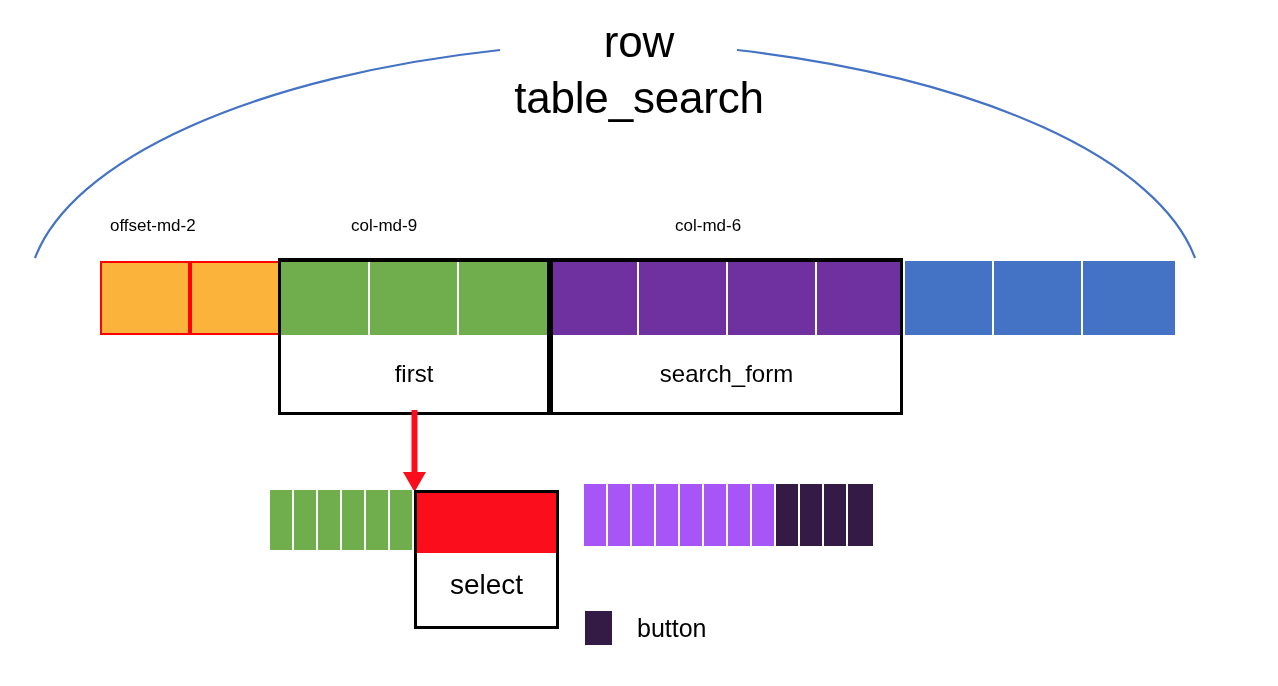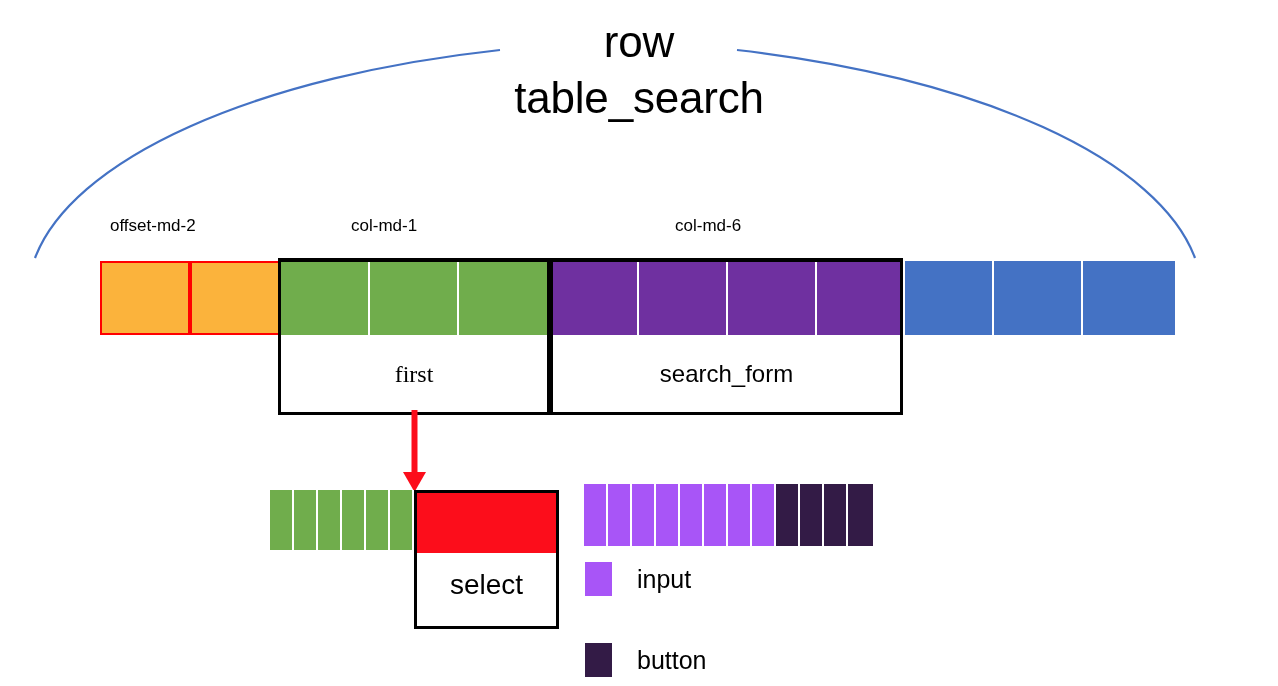--- a/index.html
+++ b/index.html
@@ -173,28 +173,28 @@
       <span class="squiggle">
         
       </span>
     </span>
   </div>
 
   <div class="abs col-label" style="top:213px;left:110px;">
     <span>offset-md-2</span>
   </div>
   <div class="abs col-label" style="top:213px;left:351px;">
-    <span>col-md-1</span>
+    <span>col-md-9</span>
   </div>
   <div class="abs col-label" style="top:213px;left:675px;">
     <span>col-md-6</span>
   </div>
 
   <div class="abs group-box" style="left:278px;top:261px;width:272px;height:154px;">
-    <div class="group-label" style="top:95px;font-family:Liberation Serif, serif;">first</div>
+    <div class="group-label" style="top:95px;">first</div>
   </div>
 
   <div class="abs group-box" style="left:550px;top:261px;width:353px;height:154px;">
     <div class="group-label" style="top:95px;">
       <span class="squiggle-wrap">
         <span>search_form</span>
         <span class="squiggle">
           
         </span>
       </span>
@@ -250,23 +250,19 @@
     <div class="leg-cell input" style="left:96px;width:24px;"></div>
     <div class="leg-cell input" style="left:120px;width:24px;"></div>
     <div class="leg-cell input" style="left:144px;width:24px;"></div>
     <div class="leg-cell input" style="left:168px;width:24px;"></div>
     <div class="leg-cell button" style="left:192px;width:24px;"></div>
     <div class="leg-cell button" style="left:216px;width:24px;"></div>
     <div class="leg-cell button" style="left:240px;width:24px;"></div>
     <div class="leg-cell button nosep" style="left:264px;width:25px;border-right:none;"></div>
   </div>
 
-  <div class="legend-row" style="left:585px;top:562px;width:220px;height:36px;">
-    <span class="legend-swatch input"></span>
-    <span class="legend-text">input</span>
-  </div>
-
-  <div class="legend-row" style="left:585px;top:611px;width:220px;height:36px;margin-top:32px;">
+
+  <div class="legend-row" style="left:585px;top:611px;width:220px;height:36px;">
     <span class="legend-swatch button"></span>
     <span class="legend-text">button</span>
   </div>
 
 </div>
 
 </body></html>

